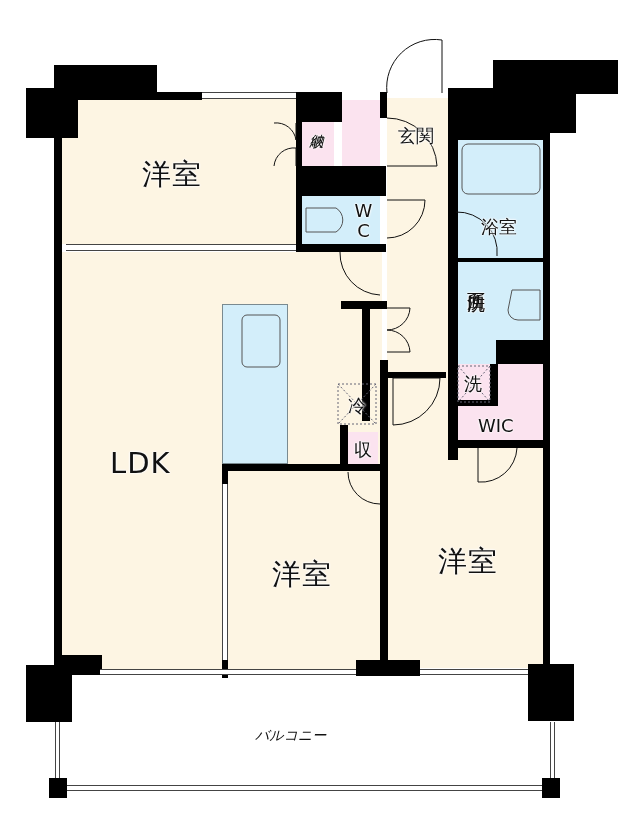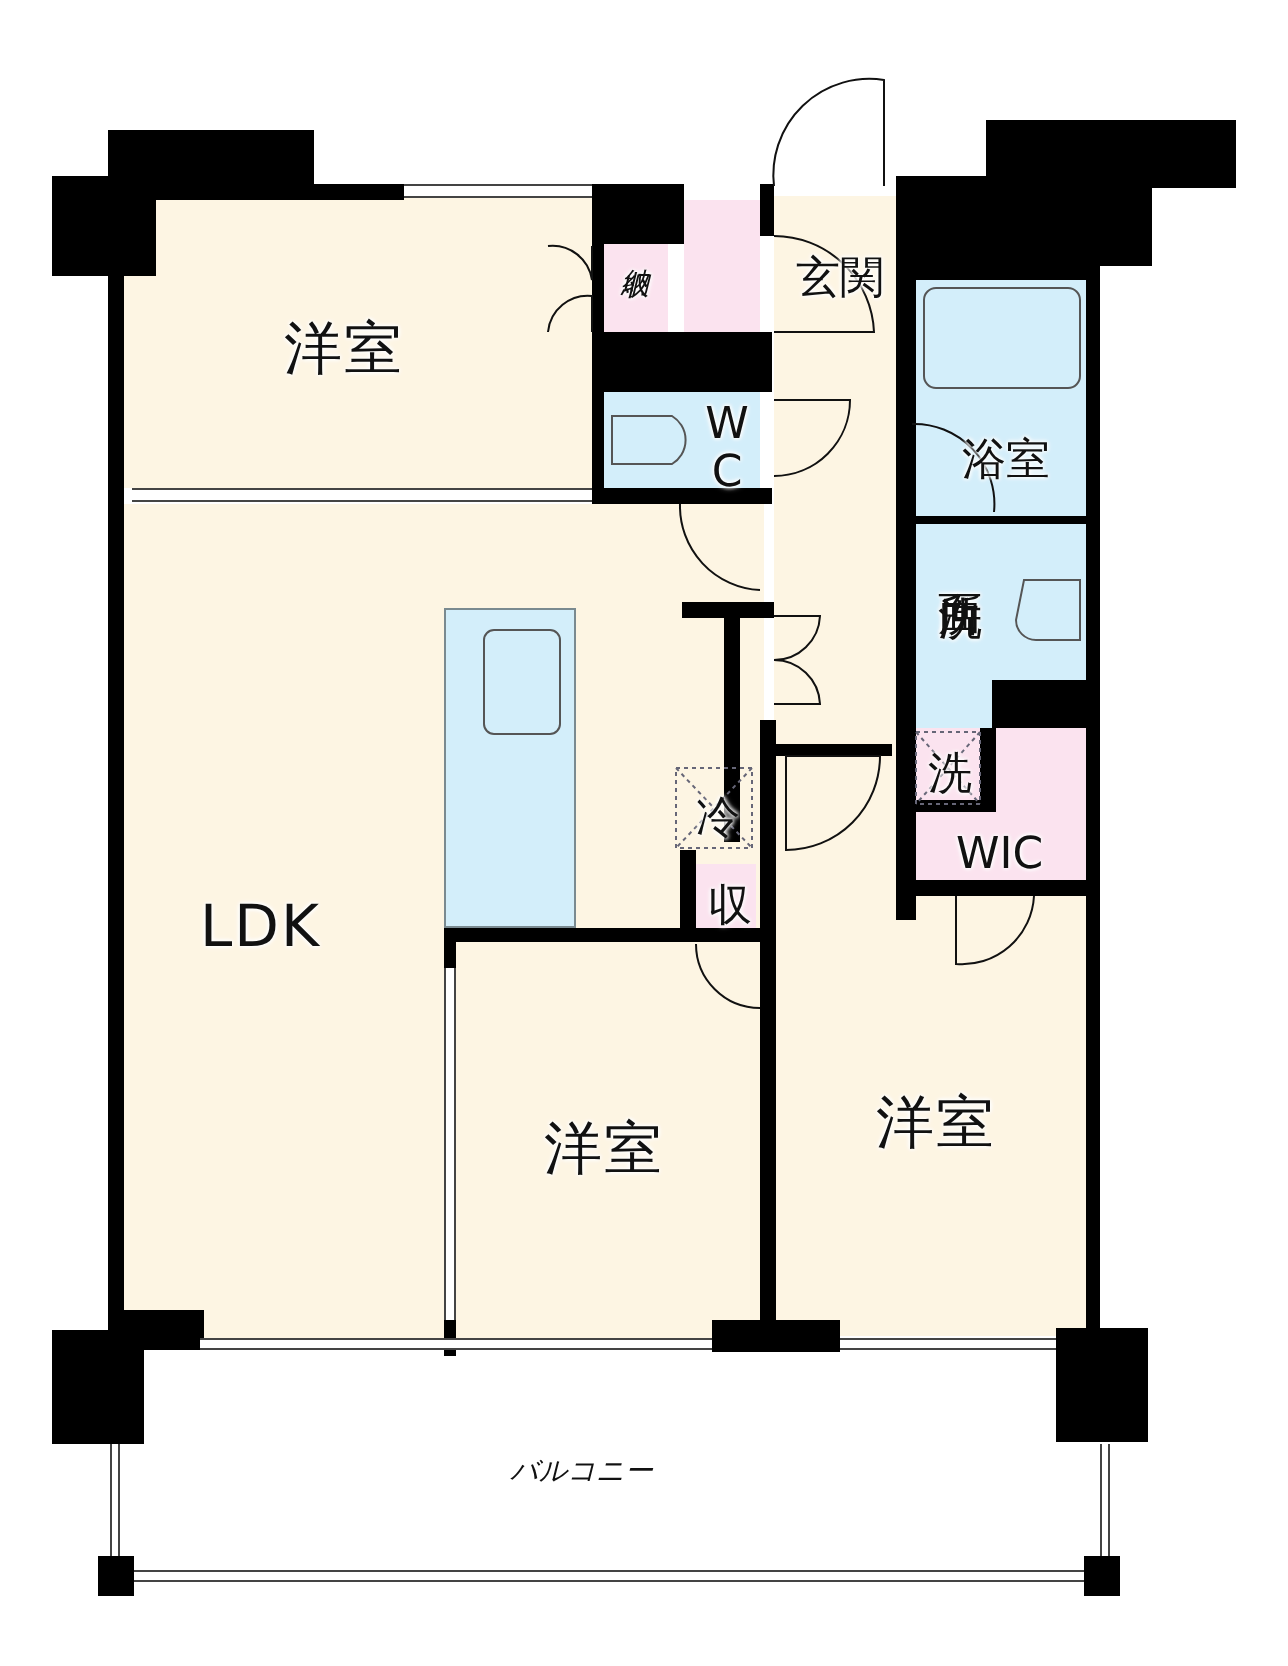--- a/index.html
+++ b/index.html
@@ -6,21 +6,21 @@
   body { width:644px; height:833px; position:relative; overflow:hidden;
          font-family: "DejaVu Sans", "Liberation Sans", sans-serif; }
   .blk { position:absolute; background:#000; }
   .room { position:absolute; }
   .cream { background:#fdf5e3; }
   .blue { background:#d3eefa; }
   .pink { background:#fbe3ef; }
   .label { position:absolute; color:#111; white-space:nowrap;
            text-shadow: 0 0 2px #fff, 0 0 2px #fff, 0 0 3px #fff; }
   .big { font-size:29px; letter-spacing:1px; }
-  .mid { font-size:22px; }
+  .mid { font-size:18px; }
   .sm { font-size:14px;font-style:italic; }
   .vert { writing-mode: vertical-rl; text-orientation: upright; letter-spacing:-1px; }
   .win { position:absolute; background:#fff; border-top:1px solid #444; border-bottom:1px solid #444; }
   .winv { position:absolute; background:#fff; border-left:1px solid #444; border-right:1px solid #444; }
   svg.overlay { position:absolute; left:0; top:0; }
 </style>
 </head>
 <body>
 
 <div class="room cream" style="left:60px;top:98px;width:236px;height:146px;"></div>
@@ -108,20 +108,20 @@
     <path d="M458,366 L490,402 M490,366 L458,402"></path>
   </g>
 </svg>
 
 <span class="label big" style="left:142px;top:155px;">洋室</span>
 <span class="label sm vert" style="left:308px;top:124px;">収納</span>
 <span class="label mid" style="left:398px;top:124px;">玄関</span>
 <span class="label mid" style="left:481px;top:215px;">浴室</span>
 <span class="label mid vert" style="left:354px;top:200px;line-height:18px;">WC</span>
 <span class="label mid vert" style="left:464px;top:280px;">洗面所</span>
-<span class="label big" style="left:100px;top:446px;">LDK</span>
+<span class="label big" style="left:110px;top:446px;">LDK</span>
 <span class="label mid" style="left:348px;top:394px;">冷</span>
 <span class="label mid" style="left:464px;top:372px;">洗</span>
 <span class="label mid" style="left:354px;top:438px;">収</span>
 <span class="label mid" style="left:478px;top:415px;">WIC</span>
 <span class="label big" style="left:272px;top:555px;">洋室</span>
 <span class="label big" style="left:438px;top:542px;">洋室</span>
 <span class="label sm" style="left:255px;top:727px;">バルコニー</span>
 
 </body></html>

